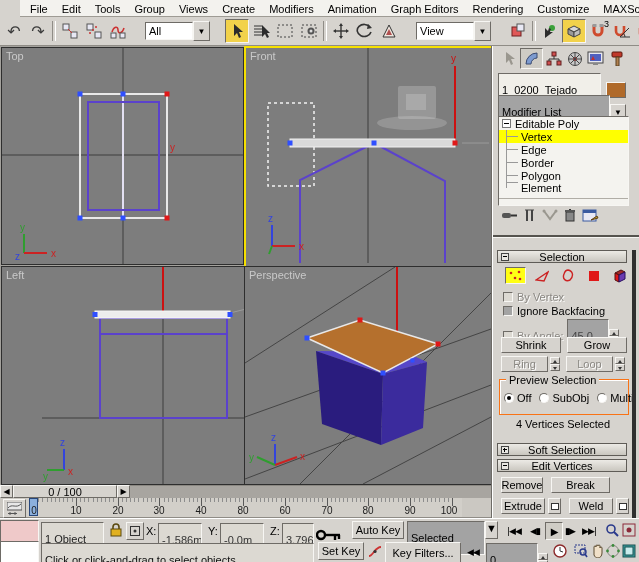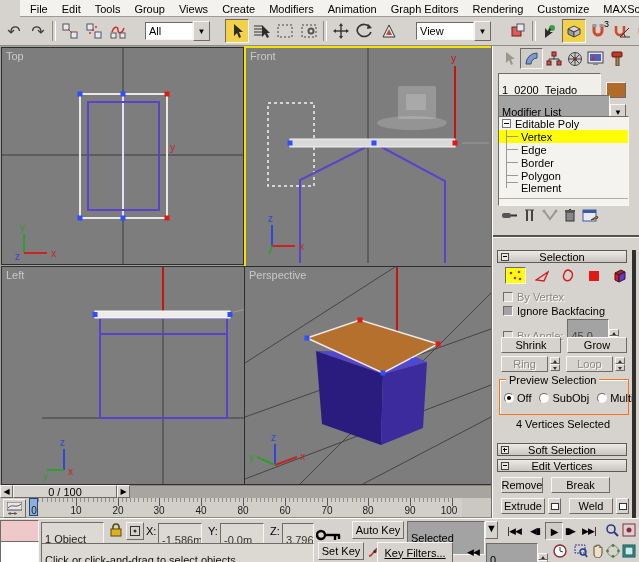--- a/index.html
+++ b/index.html
@@ -668,21 +668,21 @@
     </span>
 
     <span class="abs sfield sg" style="left:41px;top:24px;width:273px;color:#111;">Click or click-and-drag to select objects</span>
     <span class="abs cpbtn r" style="left:318px;top:23px;width:46px;height:18px;">Set Key</span>
     <span class="abs navicon" style="left:367px;top:24px;">
       <svg width="15" height="13">
           <path d="M1 11 C5 11 7 2 13 2" fill="none" stroke="#c33" stroke-width="1.8"></path>
           <circle cx="7" cy="6.5" r="1.6" fill="#333"></circle>
         </svg>
     </span>
-    <span class="abs cpbtn r" style="left:377px;top:23px;width:76px;height:21px;text-decoration:underline;">Key Filters...</span>
+    <span class="abs cpbtn r" style="left:385px;top:23px;width:76px;height:21px;">Key Filters...</span>
     <span class="abs navicon" style="left:465px;top:25px;">
         <span class="tr">◀◀</span>
       </span>
     <div class="abs" style="left:486px;top:24px;display:flex;align-items:center;">
       <span class="sfield s" style="width:52px;height:16px;">0</span>
       <span class="spin">
           <i class="up"></i>
           <i class="dn"></i>
         </span>
     </div>

